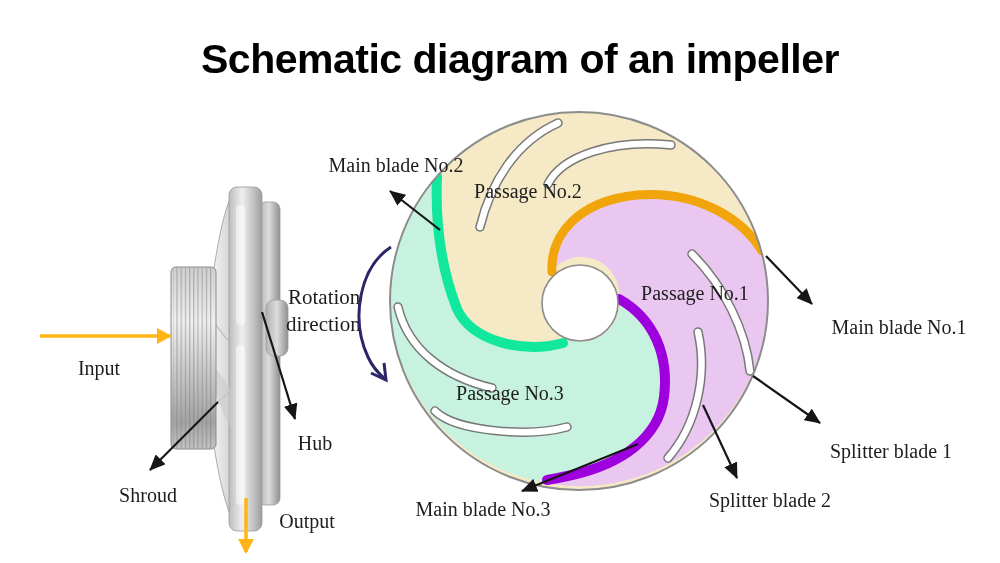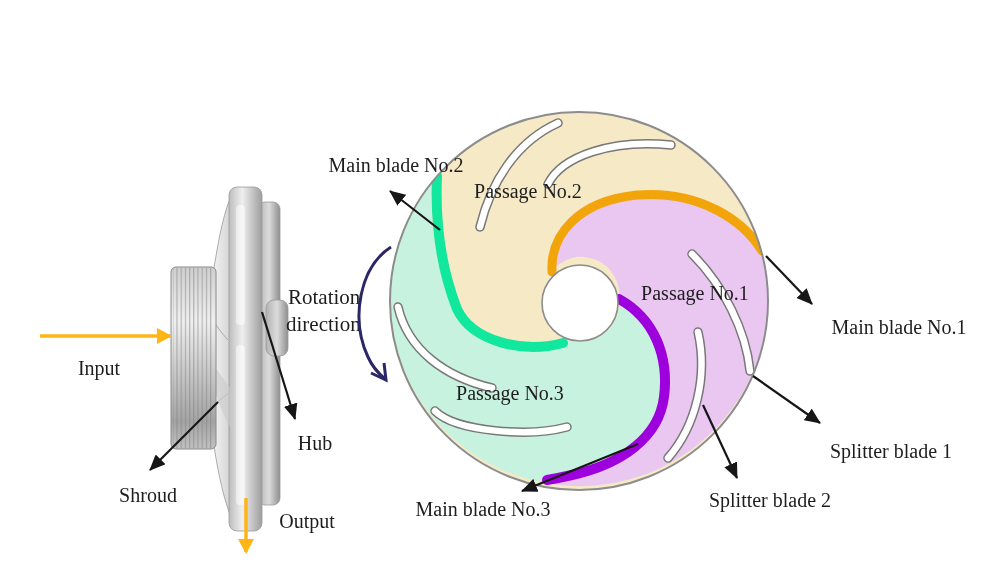--- a/index.html
+++ b/index.html
@@ -10,20 +10,21 @@
          font-size:41px;font-weight:600;letter-spacing:-0.5px;color:#000;}
   svg{position:absolute;left:0;top:0;}
   text{font-family:"Liberation Serif",serif;font-size:20px;fill:#1d1d1d;}
   .rot-label{font-size:21px;}
 </style>
 </head>
 <body>
 
 <div class="stage">
 
+  <h1 class="title">Schematic diagram of an impeller</h1>
 
   <svg width="1000" height="563" viewBox="0 0 1000 563">
     <defs>
       <marker id="ahBlack" orient="auto" markerUnits="userSpaceOnUse" markerWidth="18" markerHeight="14" refX="15" refY="7">
         <path d="M0,0 L16,7 L0,14 Z" fill="#161616"></path>
       </marker>
       <marker id="ahOrange" orient="auto" markerUnits="userSpaceOnUse" markerWidth="17" markerHeight="16" refX="13" refY="8">
         <path d="M0,0 L15,8 L0,16 Z" fill="#FFB516"></path>
       </marker>
       <linearGradient id="gCyl" x1="0" y1="0" x2="0" y2="1">

